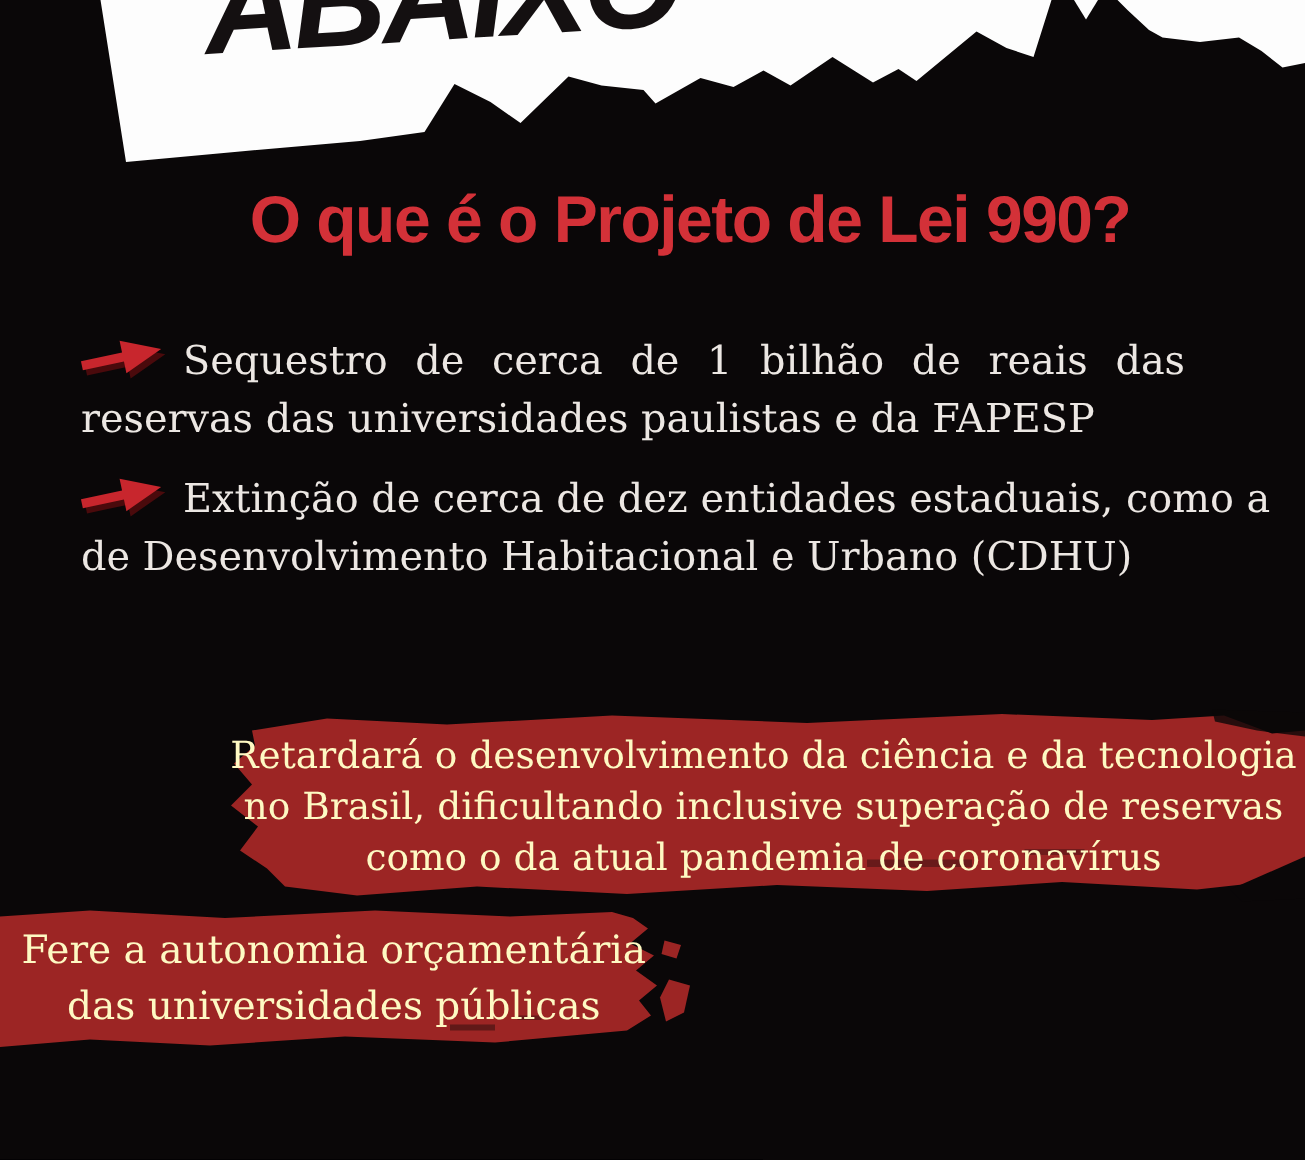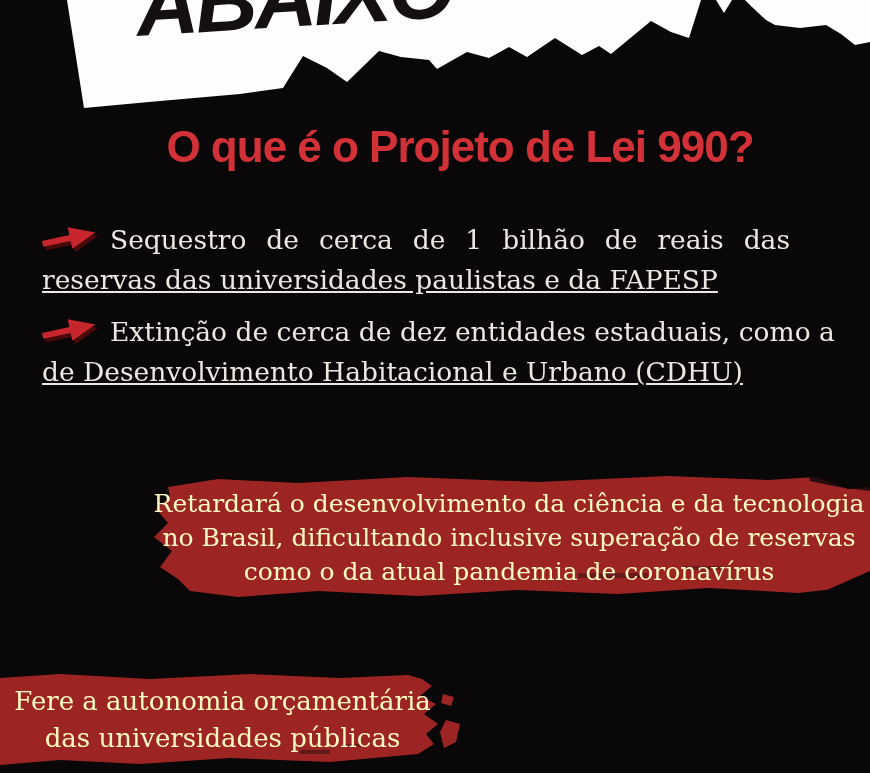--- a/index.html
+++ b/index.html
@@ -18,40 +18,40 @@
     font-family:"Liberation Sans", sans-serif;
     font-weight:bold;
     font-size:44px;line-height:56px;letter-spacing:-1px;
     color:#d33138;
   }
   .bullets{
     position:absolute;left:42px;top:220px;width:748px;
     color:#ece7e3;
     font-size:26.5px;line-height:40px;
   }
-  .bullet{margin:0 0 12px 0;}
+  .bullet{margin:0 0 12px 12px;}
   .bline{
     text-align:justify;
     text-align-last:justify;
     white-space:nowrap;
     height:40px;overflow:visible;
   }
-  .bline.last{text-align-last:left;text-decoration:underline;}
+  .bline.last{text-align-last:left;}
   .arrow-svg{display:inline-block;vertical-align:-5px;margin-right:10px;}
   .banner{position:absolute;}
   .banner svg{position:absolute;top:0;left:0;display:block;}
   .banner .btxt{
     position:relative;z-index:2;
     width:100%;height:100%;
     display:flex;flex-direction:column;align-items:center;justify-content:center;
     color:#fef9c3;
   }
   .banner-mid{left:148px;top:467px;width:722px;height:141px;}
   .banner-mid .btxt{font-size:25px;line-height:34px;}
-  .banner-bottom{left:0;top:670px;width:468px;height:100px;}
+  .banner-bottom{left:0;top:603px;width:468px;height:100px;}
   .banner-bottom .btxt{width:445px;font-size:26px;line-height:37px;}
   .bspan{white-space:nowrap;}
 </style>
 </head>
 <body>
 
 <div class="poster">
 
   <svg class="torn-svg" width="870" height="130" viewBox="0 0 870 130">
     <polygon fill="#fdfdfd" points="67,0 84,108 160,101 240,94 283,88 303,56 327,68 347,82 379,51 401,57 429,60 437,69

